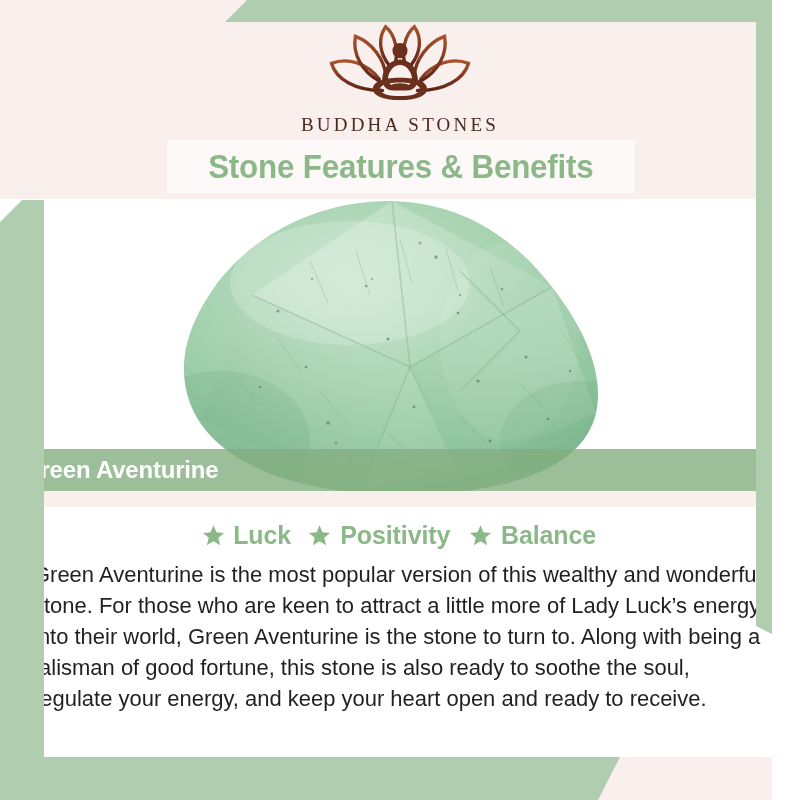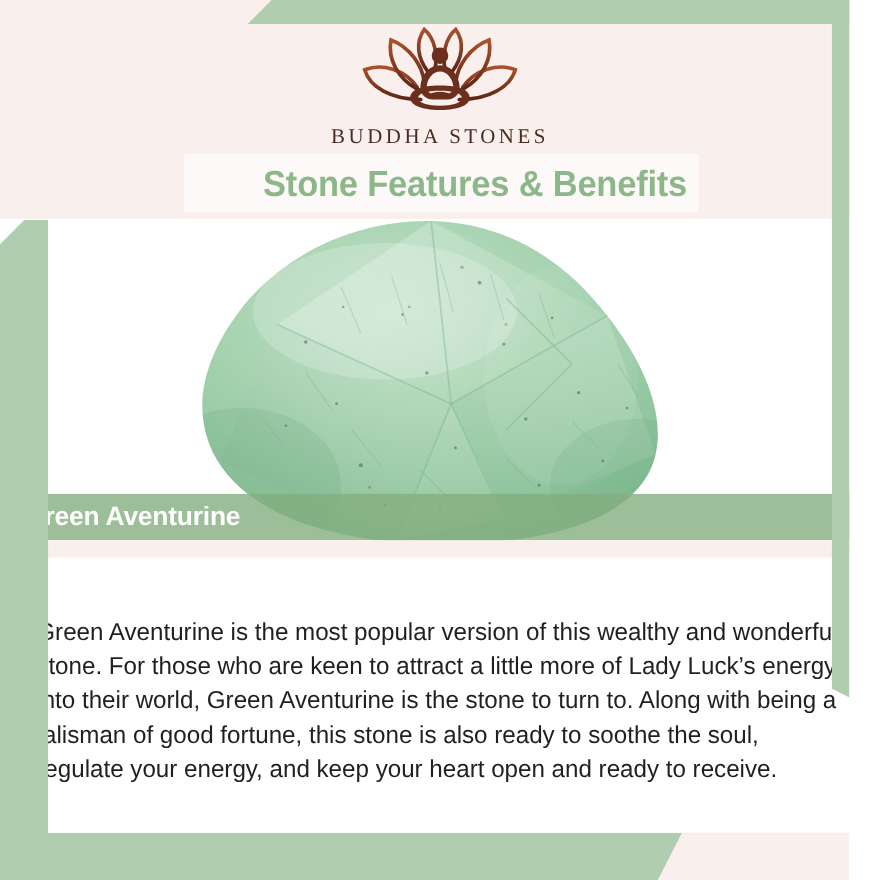--- a/index.html
+++ b/index.html
@@ -98,21 +98,21 @@
   
   .title-banner {
     position: absolute;
     top: 140px;
     left: 167px;
     width: 468px;
     height: 53px;
     background: #fdf9f8;
     display: flex;
     align-items: center;
-    justify-content: flex-end;
+    justify-content: center;
   }
   .title-text {
     font-family: "Liberation Sans Narrow", "Liberation Sans", sans-serif;
     font-size: 33px;
     font-weight: 700;
     color: #8cb889;
     letter-spacing: -0.2px;
     white-space: nowrap;
     transform: scaleX(0.95);
   }
@@ -380,20 +380,40 @@
   </div>
 
   <div class="name-bar">
     <div class="name-text">Green Aventurine</div>
   </div>
 
   <div class="sep"></div>
 
   <div class="body-panel">
 
+    <div class="keywords">
+      <div class="kw">
+        <svg class="star" viewBox="0 0 24 24">
+          <polygon points="12,1.4 15.1,8.7 23,9.3 17,14.4 18.9,22.2 12,18 5.1,22.2 7,14.4 1,9.3 8.9,8.7" fill="#8cb889"></polygon>
+        </svg>
+        <span class="kw-label">Luck</span>
+      </div>
+      <div class="kw">
+        <svg class="star" viewBox="0 0 24 24">
+          <polygon points="12,1.4 15.1,8.7 23,9.3 17,14.4 18.9,22.2 12,18 5.1,22.2 7,14.4 1,9.3 8.9,8.7" fill="#8cb889"></polygon>
+        </svg>
+        <span class="kw-label">Positivity</span>
+      </div>
+      <div class="kw">
+        <svg class="star" viewBox="0 0 24 24">
+          <polygon points="12,1.4 15.1,8.7 23,9.3 17,14.4 18.9,22.2 12,18 5.1,22.2 7,14.4 1,9.3 8.9,8.7" fill="#8cb889"></polygon>
+        </svg>
+        <span class="kw-label">Balance</span>
+      </div>
+    </div>
 
     <div class="paragraph">Green Aventurine is the most popular version of this wealthy and wonderful stone. For those who are keen to attract a little more of Lady Luck’s energy into their world, Green Aventurine is the stone to turn to. Along with being a talisman of good fortune, this stone is also ready to soothe the soul, regulate your energy, and keep your heart open and ready to receive.</div>
   </div>
 
   <div class="bottom-strip"></div>
 
   <div class="frame-top-right"></div>
   <div class="frame-right"></div>
   <div class="frame-left"></div>
   <div class="frame-bottom-left"></div>

